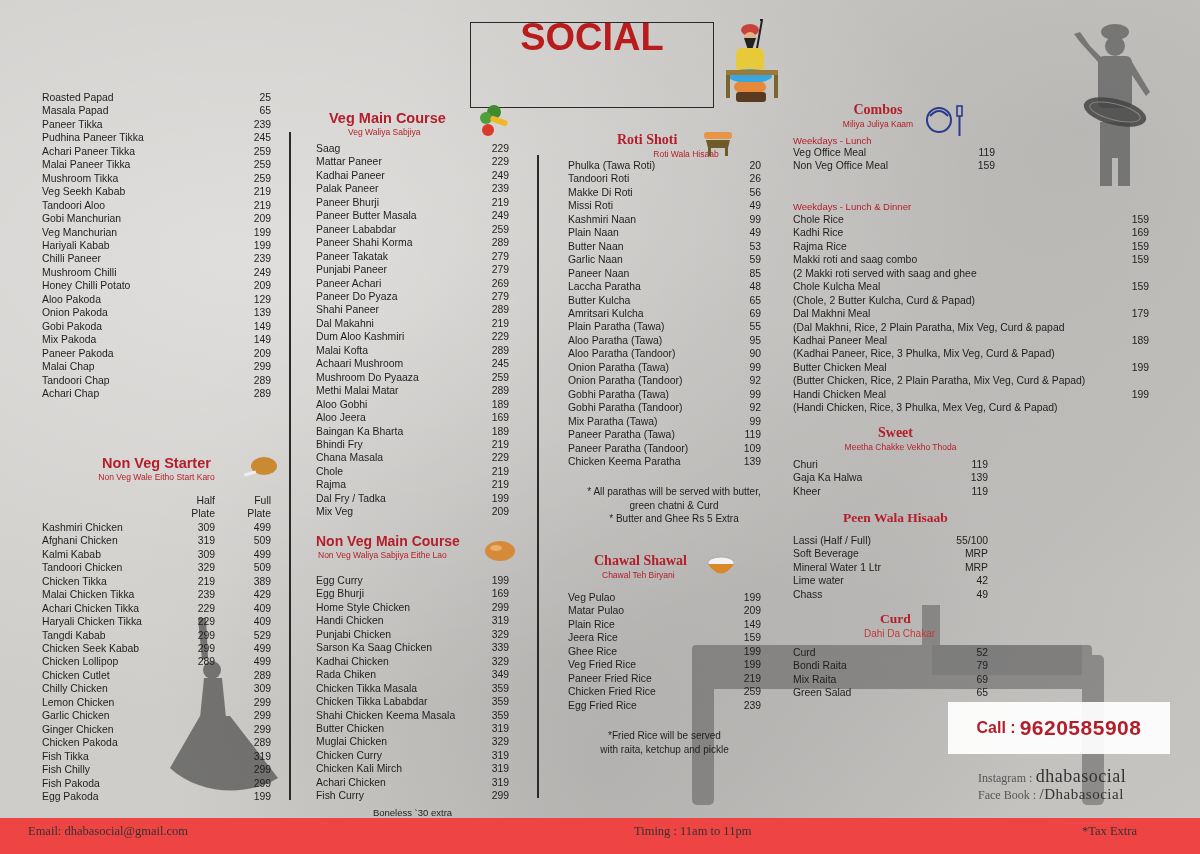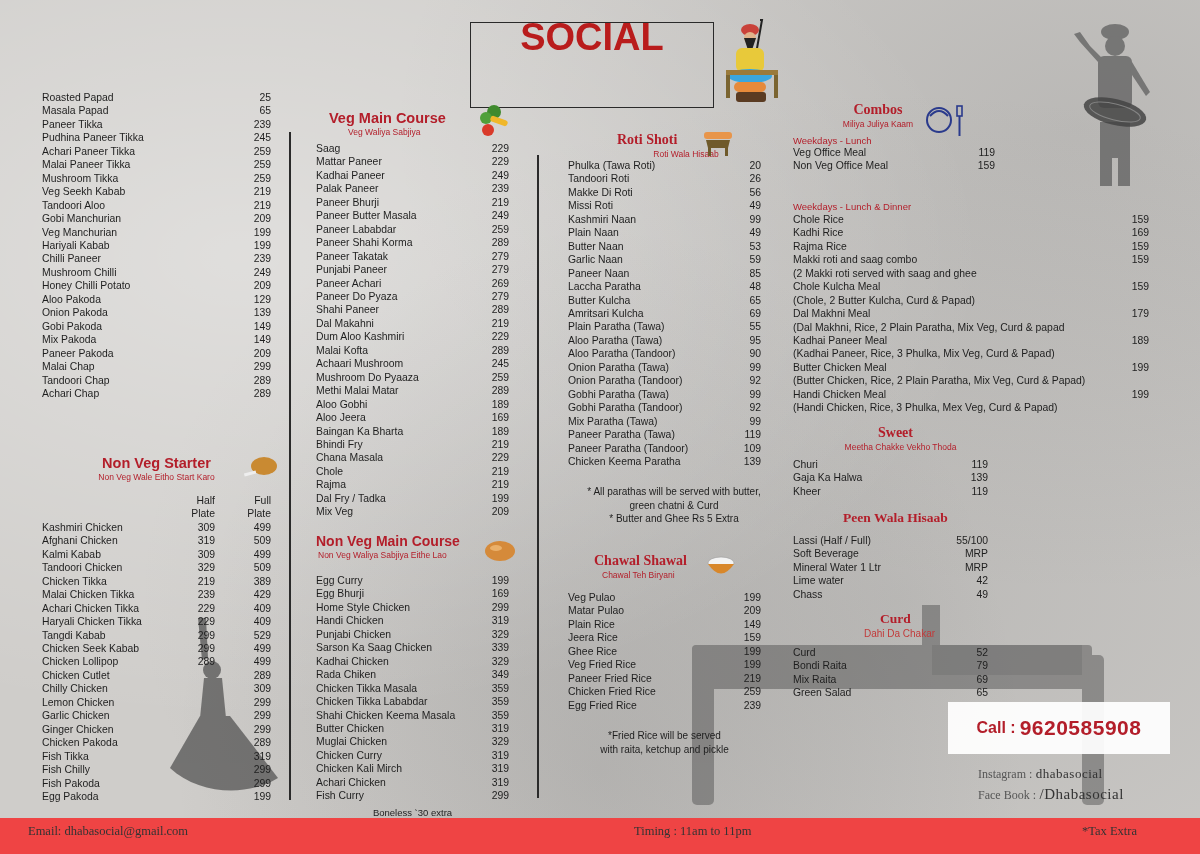--- a/index.html
+++ b/index.html
@@ -896,21 +896,21 @@
   </ul>
 </div>
 
 <div class="abs call-box">
   <span class="call-label">Call :</span>
   <span class="call-num">9620585908</span>
 </div>
 
 <div class="abs social" style="left:978px;top:766px;">
   <span class="lbl">Instagram :</span>
-  <span style="font-size:13px;letter-spacing:0.5px;">dhabasocial</span>
+  <span style="font-size:18px;letter-spacing:0.5px;">dhabasocial</span>
 </div>
 <div class="abs social" style="left:978px;top:786px;">
   <span class="lbl">Face Book :</span>
   <span style="font-size:15px;letter-spacing:0.5px;">/Dhabasocial</span>
 </div>
 
 <div class="abs footer">
   <span style="left:28px;">Email: dhabasocial@gmail.com</span>
   <span style="left:634px;">Timing : 11am to 11pm</span>
   <span style="left:1082px;">*Tax Extra</span>

